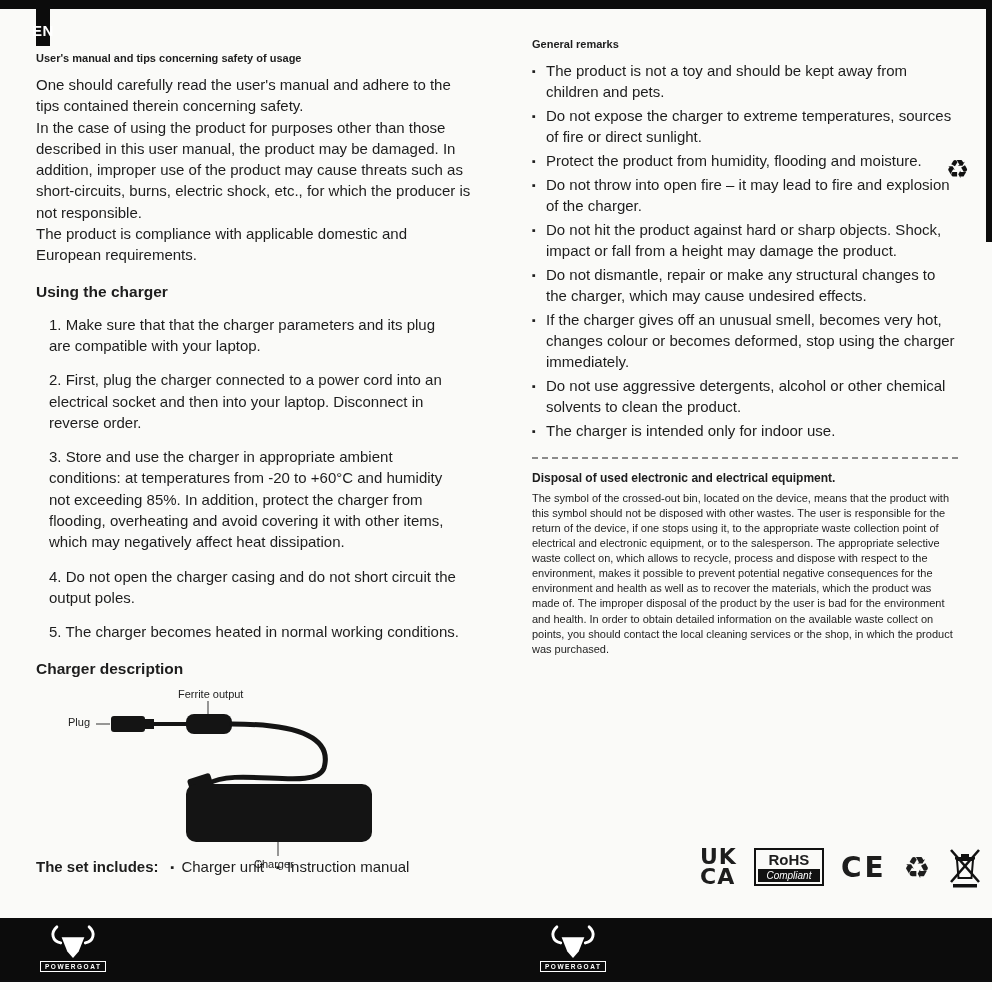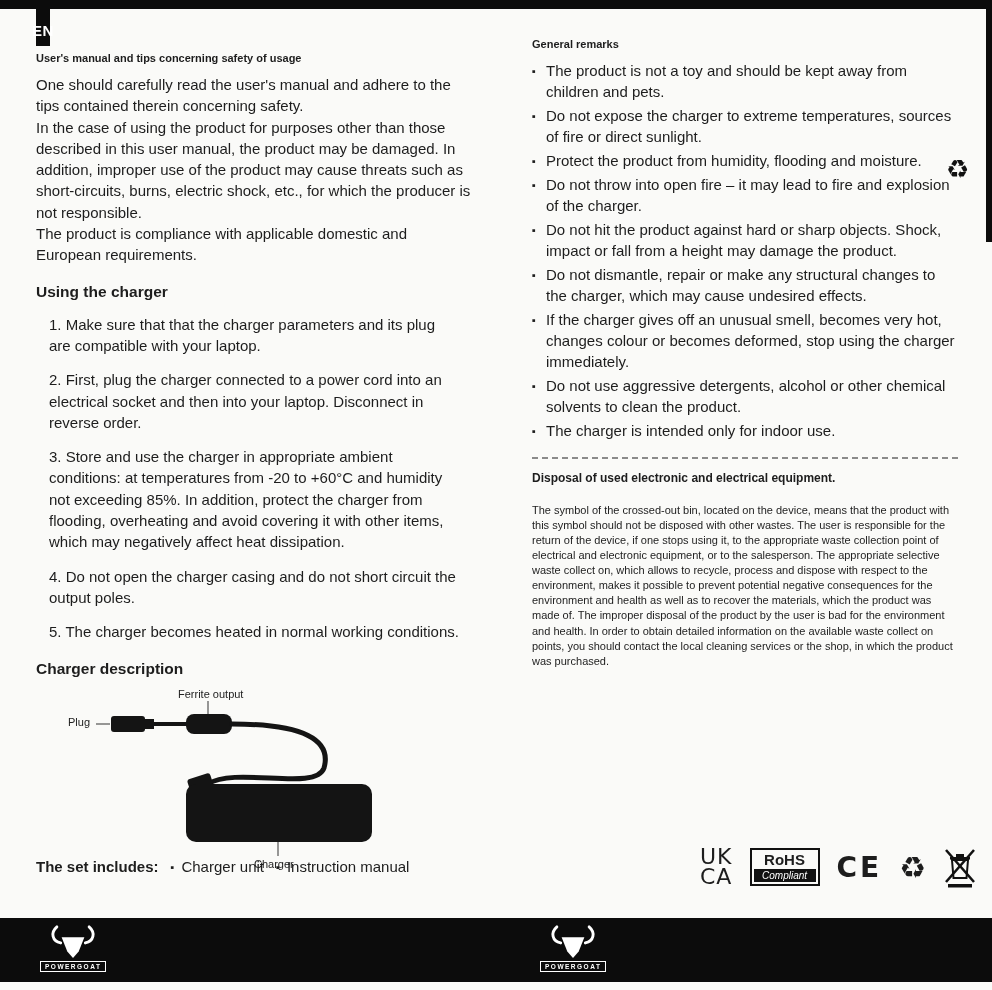--- a/index.html
+++ b/index.html
@@ -19,39 +19,39 @@
   
   .col-left{position:absolute;left:36px;top:52px;width:436px;}
   .col-right{position:absolute;left:532px;top:38px;width:426px;}
   .h{font-weight:bold;font-size:11px;margin:0 0 10px 0;}
   .h2{font-weight:bold;font-size:15.5px;margin:17px 0 10px 0;}
   p.body{margin:0;font-size:15px;line-height:1.42;}
   .num{margin:13px;font-size:15px;line-height:1.42;}
   .bullet{position:relative;margin:0 0 3px 0;padding-left:14px;font-size:15px;line-height:1.40;}
   .bullet::before{content:"▪";position:absolute;left:0;top:1px;font-size:11px;line-height:21px;}
   .dash-divider{border:none;border-top:2px dashed #8a8a8a;margin:16px 0 12px 0;}
-  .fine-h{font-weight:bold;font-size:12px;margin:0 0 18px 0;}
+  .fine-h{font-weight:bold;font-size:12px;margin:0 0 6px 0;}
   .fine{font-size:11px;line-height:1.37;margin:0;}
   
   .diagram{position:relative;width:420px;height:186px;margin-top:6px;}
   .diagram svg{position:absolute;left:0;top:0;}
   .dlabel{position:absolute;font-size:11px;color:#222;}
   .lbl-ferrite{left:142px;top:0;}
   .lbl-plug{left:32px;top:28px;}
   .lbl-charger{left:218px;top:170px;}
   
   .set-line{position:absolute;left:36px;top:858px;font-size:15px;}
   .set-line b{font-weight:bold;}
   .set-sep{display:inline-block;margin:0 7px 0 12px;font-size:11px;vertical-align:1px;}
   
   .margin-recycle{position:absolute;left:946px;top:154px;font-size:26px;color:#111;
     font-family:"DejaVu Sans", sans-serif;}
   
   .logos-row{position:absolute;left:700px;top:845px;display:flex;align-items:center;gap:17px;}
-  .ukca{font-weight:normal;font-size:22px;line-height:.92;letter-spacing:1px;font-family:"DejaVu Sans", sans-serif;}
+  .ukca{font-weight:bold;font-size:22px;line-height:.92;letter-spacing:1px;font-family:"DejaVu Sans", sans-serif;}
   .rohs{border:2.5px solid #111;text-align:center;padding:2px;min-width:62px;}
   .rohs-top{font-weight:bold;font-size:15px;line-height:1.05;padding:0 3px;}
   .rohs-bottom{background:#111;color:#fff;font-size:10px;line-height:1.3;margin-top:2px;padding:0 2px;font-style:italic;}
   .ce{font-weight:bold;font-size:28px;letter-spacing:3px;font-family:"DejaVu Sans", sans-serif;}
   .recycle-glyph{font-size:30px;font-family:"DejaVu Sans", sans-serif;}
   
   .footer-band{position:absolute;left:0;top:918px;width:100%;height:64px;background:#0c0c0c;}
   .footer-logo{position:absolute;top:6px;display:flex;flex-direction:column;align-items:center;color:#fff;}
   .footer-logo.one{left:40px;}
   .footer-logo.two{left:540px;}

